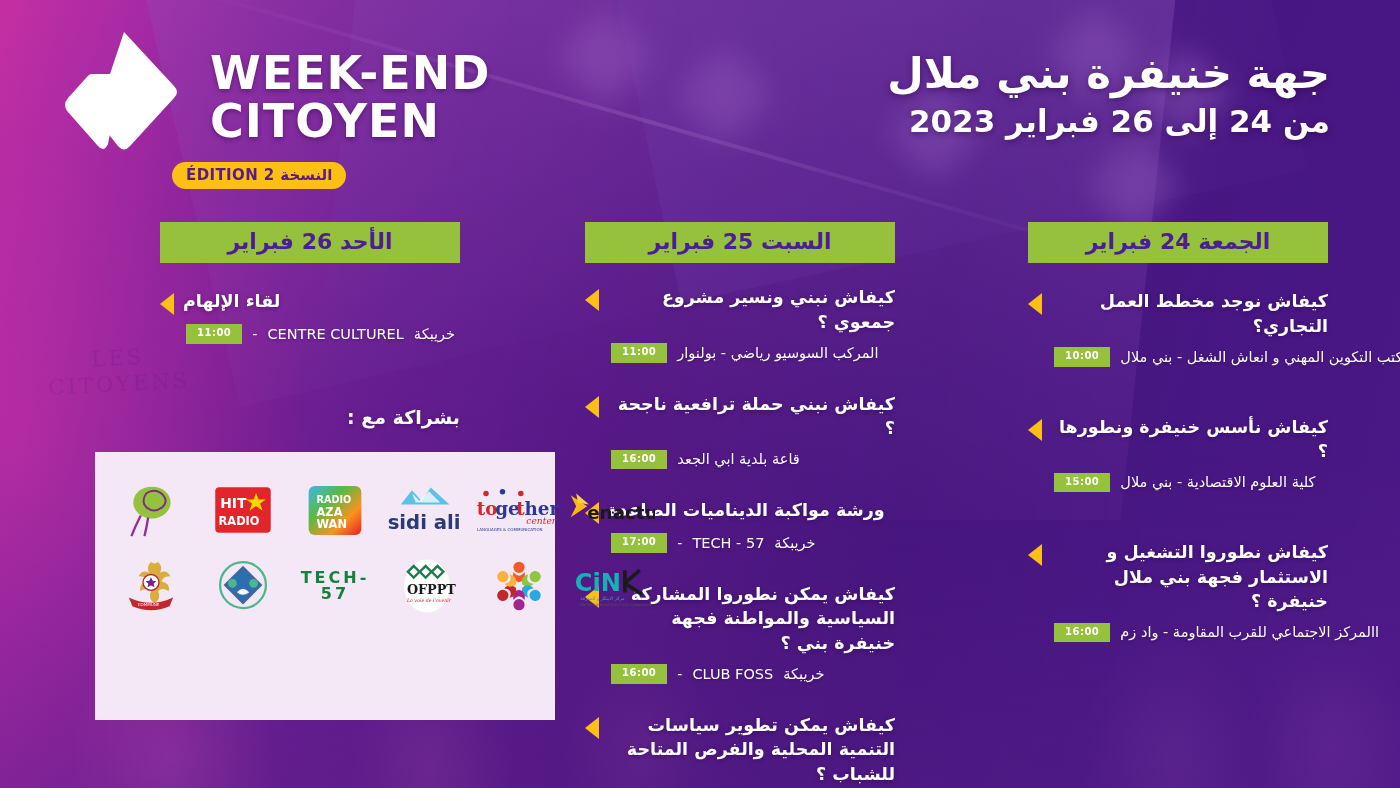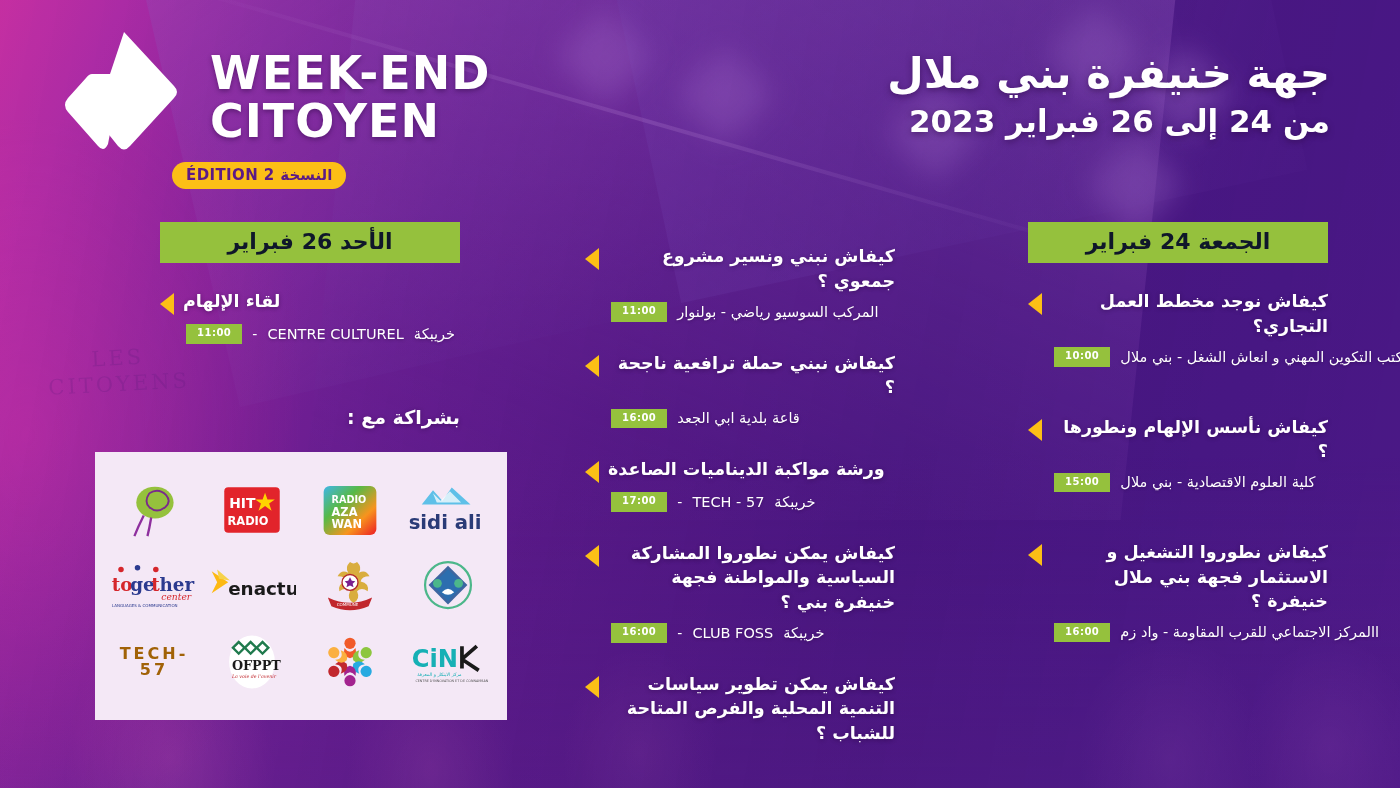--- a/index.html
+++ b/index.html
@@ -93,21 +93,21 @@
   .event-title .line2 { font-size:31px; font-weight:600; line-height:1.3; }
 
   
   .columns { position:absolute; inset:0; }
   .col { position:absolute; top:222px; }
   .col-fri { right:72px; width:300px; }
   .col-sat { right:505px; width:310px; }
   .col-sun { right:940px; width:300px; }
 
   .day-header {
-    background:#95c13d; color:#0f172a; text-align:center;
+    background:#95c13d; color:#4c1d95; text-align:center;
     font-size:22px; font-weight:800; padding:9px 0 10px;
     line-height:1; letter-spacing:.3px;
   }
 
   .sessions { margin-top:26px; }
   .session { margin-bottom:29px; }
   .session-row { display:flex; align-items:flex-start; justify-content:flex-end; gap:9px; }
   .arrow {
     flex:0 0 auto; width:0; height:0; margin-top:4px;
     border-top:11px solid transparent;
@@ -130,23 +130,23 @@
     color:#fff; font-size:14.5px; font-weight:500; text-align:right;
     text-shadow:0 1px 3px rgba(40,5,60,.4); white-space:nowrap;
   }
 
   
   .partners-title {
     margin-top:62px; color:#fff; font-size:19px; font-weight:800; text-align:right;
     padding-left:4px; text-shadow:0 1px 4px rgba(40,5,60,.45);
   }
   .partners-panel {
-    position:absolute; left:95px; top:452px; width:412px; height:268px;
+    position:absolute; left:95px; top:452px; width:460px; height:268px;
     background:#f4e8f6; direction:ltr;
-    display:grid; grid-template-columns:repeat(4,1fr); grid-template-rows:repeat(3,1fr);
+    display:grid; grid-template-columns:repeat(6,1fr); grid-template-rows:repeat(3,1fr);
     align-items:center; justify-items:center; padding:20px 10px;
   }
   .plogo { width:92px; height:72px; display:flex; align-items:center; justify-content:center; }
   .plogo svg, .plogo div { max-width:100%; }
 
   .ltext { font-weight:800; text-align:center; line-height:1; }
 </style>
 </head>
 <body>
 
@@ -201,21 +201,21 @@
             <div class="session-title">كيفاش نوجد مخطط العمل التجاري؟</div>
             <div class="arrow"></div>
           </div>
           <div class="meta">
             <div class="venue">مكتب التكوين المهني و انعاش الشغل - بني ملال</div>
             <div class="time-badge">10:00</div>
           </div>
         </div>
         <div class="session" style="margin-top:48px">
           <div class="session-row">
-            <div class="session-title">كيفاش نأسس الإلهام ونطورها ؟</div>
+            <div class="session-title">كيفاش نأسس خنيفرة ونطورها ؟</div>
             <div class="arrow"></div>
           </div>
           <div class="meta">
             <div class="venue">كلية العلوم الاقتصادية - بني ملال</div>
             <div class="time-badge">15:00</div>
           </div>
         </div>
         <div class="session" style="margin-top:48px">
           <div class="session-row">
             <div class="session-title">كيفاش نطوروا التشغيل و الاستثمار فجهة بني ملال خنيفرة ؟</div>
@@ -223,20 +223,21 @@
           </div>
           <div class="meta">
             <div class="venue">االمركز الاجتماعي للقرب المقاومة - واد زم</div>
             <div class="time-badge">16:00</div>
           </div>
         </div>
       </div>
     </div>
 
     <div class="col col-sat">
+      <div class="day-header">السبت 25 فبراير</div>
       <div class="sessions" style="margin-top:22px">
         <div class="session">
           <div class="session-row">
             <div class="session-title">كيفاش نبني ونسير مشروع جمعوي ؟</div>
             <div class="arrow"></div>
           </div>
           <div class="meta">
             <div class="venue">المركب السوسيو رياضي - بولنوار</div>
             <div class="time-badge">11:00</div>
           </div>
@@ -387,21 +388,21 @@
         <circle cx="34" cy="30" r="26" fill="none" stroke="#4cb78a" stroke-width="2.5"></circle>
         <path d="M34 8 L56 30 L34 52 L12 30 Z" fill="#1d4f91" opacity=".85"></path>
         <path d="M34 12 L52 30 L34 48 L16 30 Z" fill="#2a6fb0" opacity=".9"></path>
         <circle cx="22" cy="28" r="5" fill="#4cb78a"></circle>
           <circle cx="46" cy="28" r="5" fill="#4cb78a"></circle>
         <path d="M27 38 q7 -8 14 0 q-7 6 -14 0" fill="#fff"></path>
       </svg>
     </div>
 
     <div class="plogo">
-      <div class="ltext" style="font-size:16px;color:#a16207;letter-spacing:3px;font-family:'DejaVu Sans',sans-serif;">TECH-57</div>
+      <div class="ltext" style="font-size:16px;color:#15803d;letter-spacing:3px;font-family:'DejaVu Sans',sans-serif;">TECH-57</div>
     </div>
 
     <div class="plogo">
       <svg viewBox="0 0 70 62" width="64" height="58" aria-hidden="true">
         <ellipse cx="35" cy="31" rx="25" ry="29" fill="#fff"></ellipse>
         <g fill="none" stroke="#1f7a4d" stroke-width="2.6">
           <rect x="16" y="11" width="9" height="9" transform="rotate(45 20.5 15.5)"></rect>
           <rect x="29" y="11" width="9" height="9" transform="rotate(45 33.5 15.5)"></rect>
           <rect x="42" y="11" width="9" height="9" transform="rotate(45 46.5 15.5)"></rect>
         </g>

